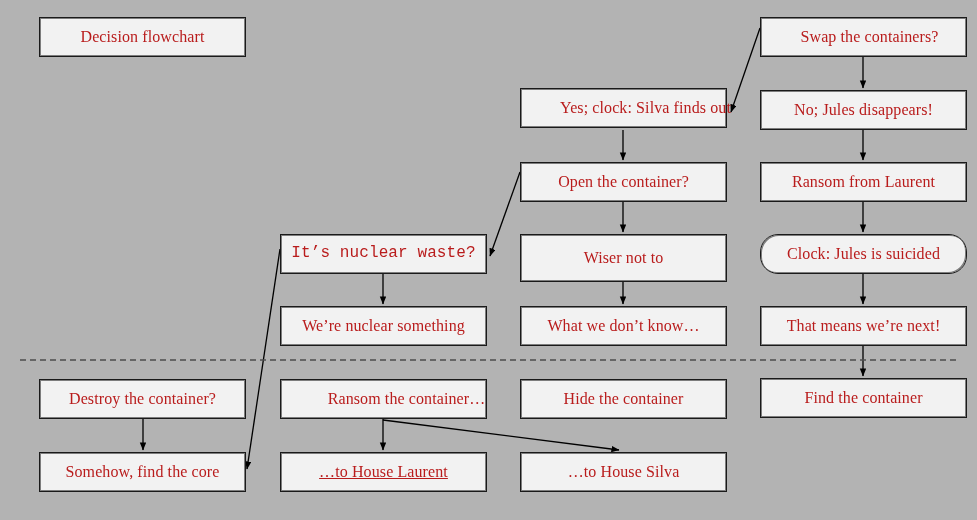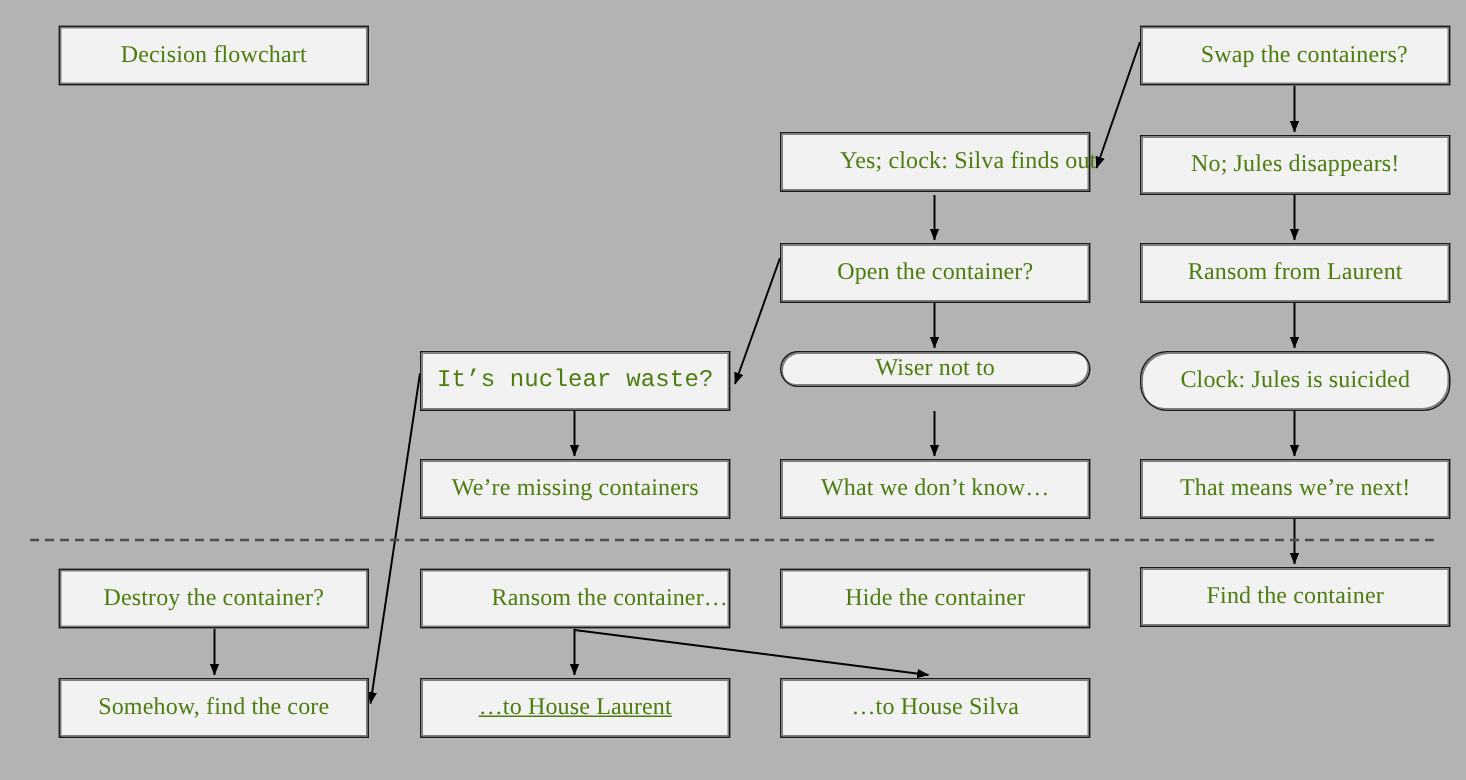--- a/index.html
+++ b/index.html
@@ -29,21 +29,21 @@
   .node {
     position: absolute;
     box-sizing: border-box;
     background: #f2f2f2;
     border: 1px solid #1a1a1a;
     box-shadow: 1px 1px 0 0 #7d7d7d inset, -1px -1px 0 0 #7d7d7d inset;
     display: flex;
     align-items: center;
     justify-content: center;
     font-size: 16px;
-    color: #4d7c0f;
+    color: #b91c1c;
     line-height: 1.1;
     white-space: nowrap;
     letter-spacing: 0.1px;
   }
   .node .node-label {
     display: block;
   }
 </style>
 </head>
 <body>
@@ -99,37 +99,37 @@
       </div>
       <div class="node" id="node-find_container" style="left: 760px; top: 378px; width: 207px; height: 40px; background: rgb(242, 242, 242); border-color: rgb(26, 26, 26);">
         <span class="node-label">Find the container</span>
       </div>
       <div class="node" id="node-silva_finds_out" style="left: 520px; top: 88px; width: 207px; height: 40px; background: rgb(242, 242, 242); border-color: rgb(26, 26, 26); padding-left: 44px;">
         <span class="node-label">Yes; clock: Silva finds out</span>
       </div>
       <div class="node" id="node-open_container" style="left: 520px; top: 162px; width: 207px; height: 40px; background: rgb(242, 242, 242); border-color: rgb(26, 26, 26);">
         <span class="node-label">Open the container?</span>
       </div>
-      <div class="node" id="node-wiser_not_to" style="left: 520px; top: 234px; width: 207px; height: 24px; background: rgb(242, 242, 242); border-color: rgb(26, 26, 26); border-radius: 12px;">
+      <div class="node" id="node-wiser_not_to" style="left: 520px; top: 234px; width: 207px; height: 48px; background: rgb(242, 242, 242); border-color: rgb(26, 26, 26);">
         <span class="node-label">Wiser not to</span>
       </div>
       <div class="node" id="node-dont_know" style="left: 520px; top: 306px; width: 207px; height: 40px; background: rgb(242, 242, 242); border-color: rgb(26, 26, 26);">
         <span class="node-label">What we don’t know…</span>
       </div>
       <div class="node" id="node-hide_container" style="left: 520px; top: 379px; width: 207px; height: 40px; background: rgb(242, 242, 242); border-color: rgb(26, 26, 26);">
         <span class="node-label">Hide the container</span>
       </div>
       <div class="node" id="node-house_silva" style="left: 520px; top: 452px; width: 207px; height: 40px; background: rgb(242, 242, 242); border-color: rgb(26, 26, 26);">
         <span class="node-label">…to House Silva</span>
       </div>
       <div class="node" id="node-nuclear_waste" style="left: 280px; top: 234px; width: 207px; height: 40px; background: rgb(242, 242, 242); border-color: rgb(26, 26, 26); font-family: Liberation Mono, monospace;">
         <span class="node-label">It’s nuclear waste?</span>
       </div>
       <div class="node" id="node-missing_sth" style="left: 280px; top: 306px; width: 207px; height: 40px; background: rgb(242, 242, 242); border-color: rgb(26, 26, 26);">
-        <span class="node-label">We’re missing containers</span>
+        <span class="node-label">We’re nuclear something</span>
       </div>
       <div class="node" id="node-ransom_container" style="left: 280px; top: 379px; width: 207px; height: 40px; background: rgb(242, 242, 242); border-color: rgb(26, 26, 26); padding-left: 46px;">
         <span class="node-label">Ransom the container…</span>
       </div>
       <div class="node" id="node-house_laurent" style="left: 280px; top: 452px; width: 207px; height: 40px; background: rgb(242, 242, 242); border-color: rgb(26, 26, 26); text-decoration: underline;">
         <span class="node-label">…to House Laurent</span>
       </div>
       <div class="node" id="node-destroy" style="left: 39px; top: 379px; width: 207px; height: 40px; background: rgb(242, 242, 242); border-color: rgb(26, 26, 26);">
         <span class="node-label">Destroy the container?</span>
       </div>

